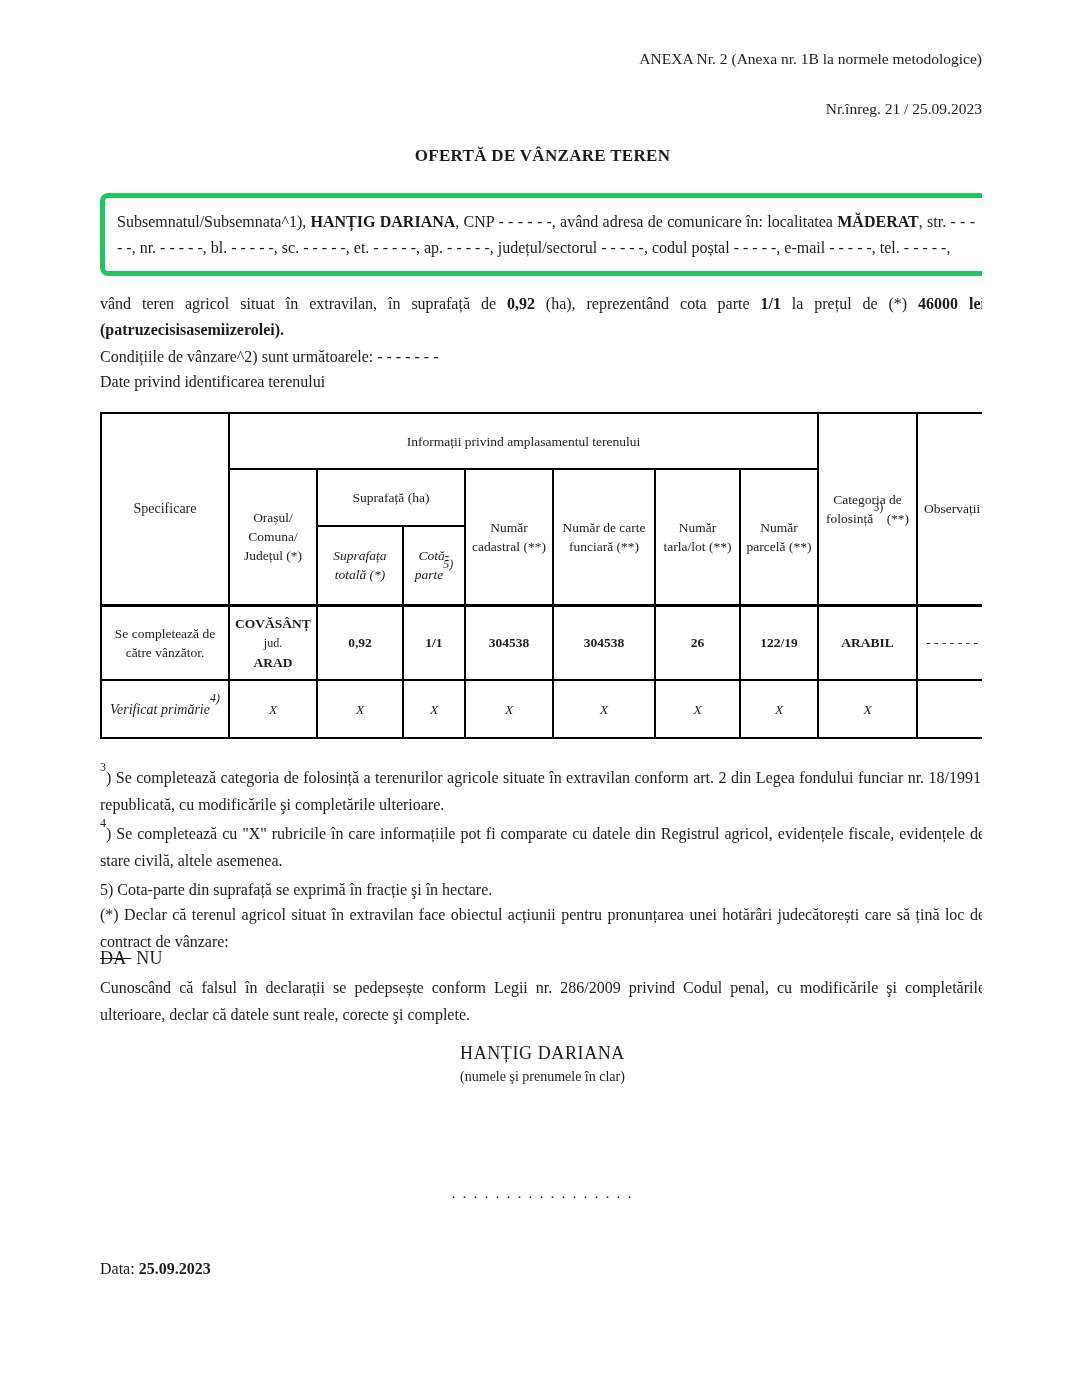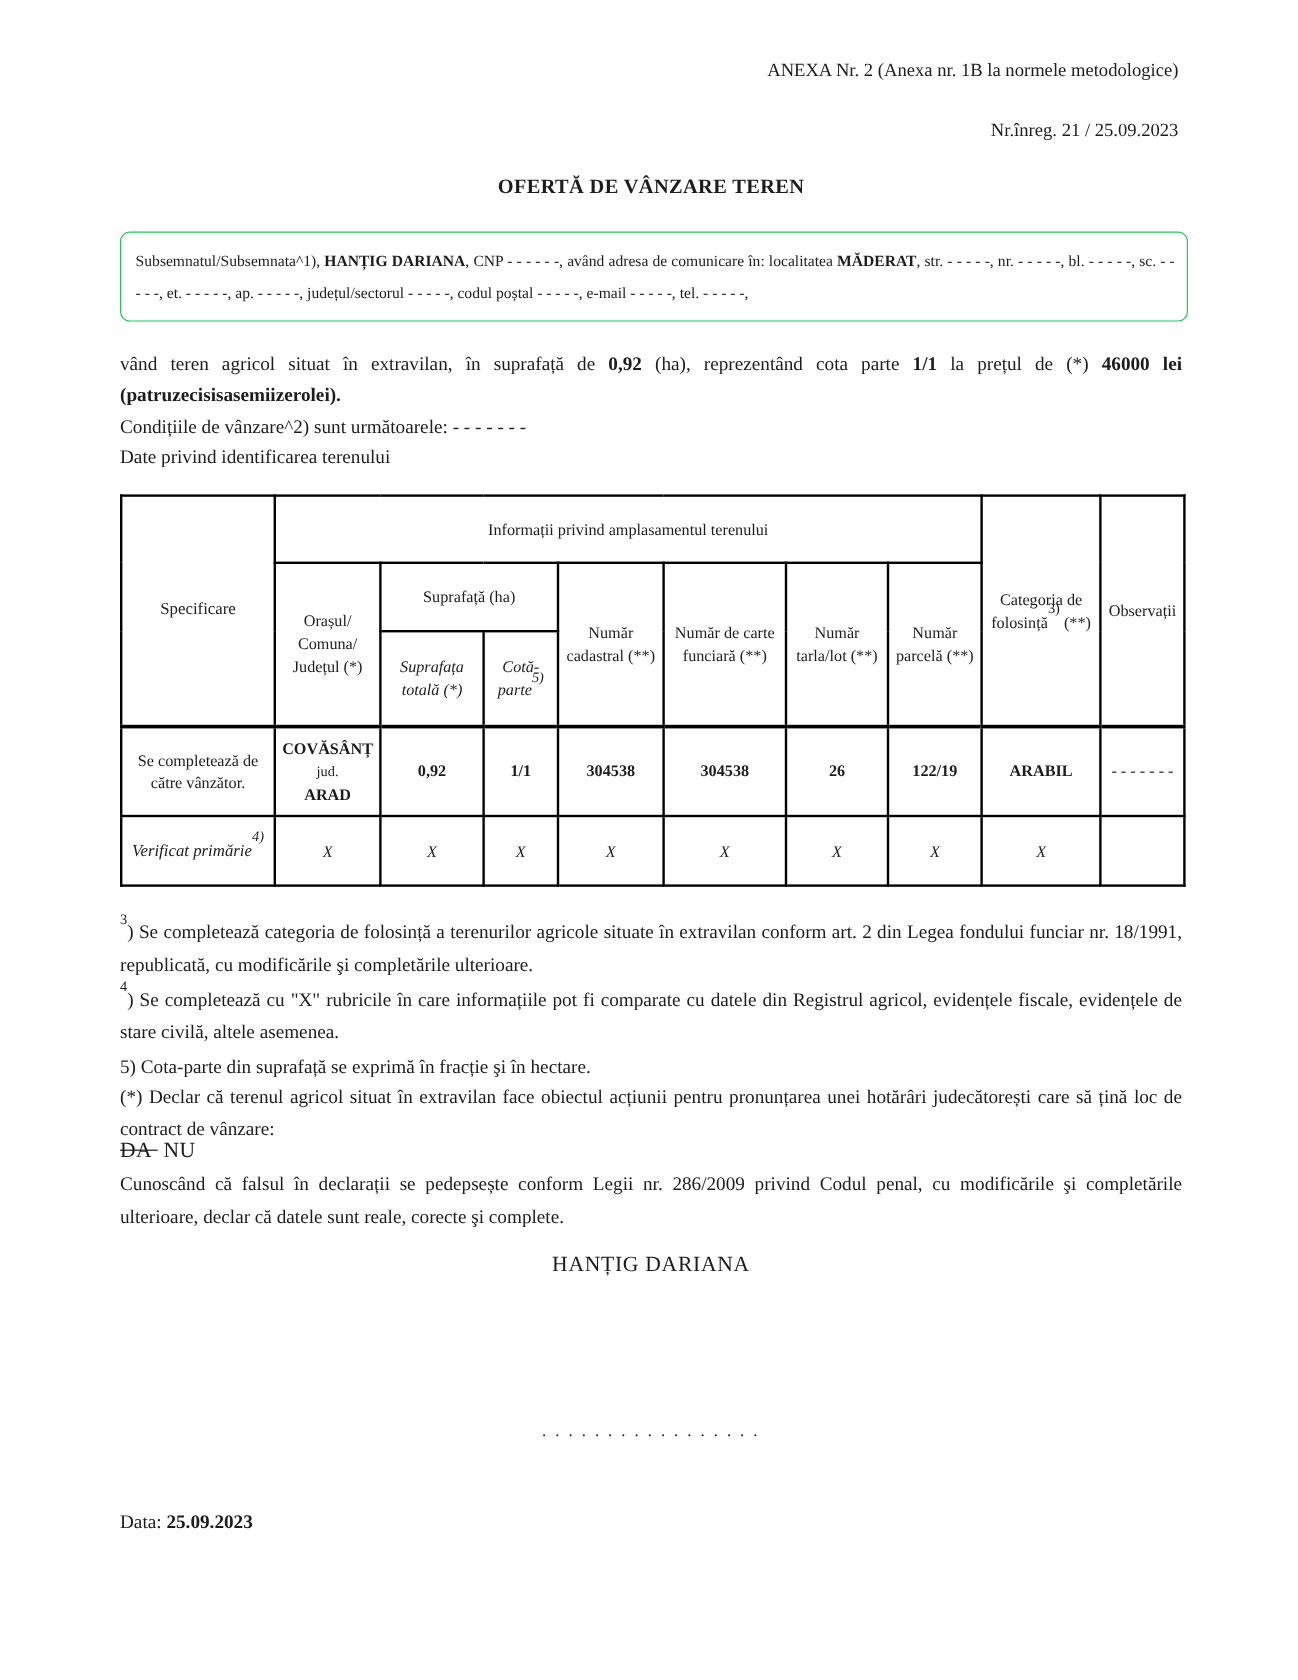--- a/index.html
+++ b/index.html
@@ -1,29 +1,29 @@
 <!DOCTYPE html>
 <html><head>
 <meta charset="utf-8">
 <style>
   html,body{margin:0;padding:0;background:#ffffff;}
   .sheet{
     position:relative;width:1082px;height:1400px;background:#ffffff;
     font-family:"Liberation Serif","DejaVu Serif",serif;color:#1c1c1c;
     overflow:hidden;
   }
-  .clip{position:absolute;left:0;top:0;width:982px;height:1400px;overflow:hidden;padding-left:40px;}
+  .clip{position:absolute;left:0;top:0;width:982px;height:1400px;overflow:hidden;}
   .content{position:absolute;left:100px;top:0;width:885px;}
   .blk{position:absolute;left:0;}
   .right{width:882px;text-align:right;font-size:15.5px;}
   .doc-title{width:885px;text-align:center;font-weight:bold;font-size:17px;letter-spacing:.3px;}
   .intro-box{
-    width:890px;border:1px solid #22c55e;border-radius:8px;
+    width:890px;border:5px solid #22c55e;border-radius:8px;
     padding:11px 10px 11px 12px;box-sizing:border-box;
-    font-size:13px;line-height:25.5px;text-align:justify;
+    font-size:16px;line-height:25.5px;text-align:justify;
   }
   .para{width:885px;font-size:16px;line-height:26px;text-align:justify;}
   .fn{width:885px;font-size:16px;line-height:27px;text-align:justify;}
   sup.fnum{font-size:12px;position:relative;top:-6px;line-height:0;}
   b{font-weight:bold;}
   .strike{font-weight:bold;text-decoration:line-through;}
   .danu{font-size:18px;font-weight:normal;letter-spacing:.3px;}
 
   table.land{border-collapse:collapse;table-layout:fixed;width:886px;}
   table.land td{
@@ -155,20 +155,21 @@
       <div class="blk fn" style="top:876px;">5) Cota-parte din suprafață se exprimă în fracție şi în hectare.</div>
 
       <div class="blk fn" style="top:901px;">(*) Declar că terenul agricol situat în extravilan face obiectul acțiunii pentru pronunțarea unei hotărâri judecătorești care să țină loc de contract de vânzare:</div>
       <div class="blk" style="top:948px;">
         <span class="strike danu">DA&nbsp;</span><span class="danu"> NU</span>
       </div>
       <div class="blk fn" style="top:974px;">Cunoscând că falsul în declarații se pedepsește conform Legii nr. 286/2009 privind Codul penal, cu modificările şi completările ulterioare, declar că datele sunt reale, corecte şi complete.</div>
 
       <div class="blk sig" style="top:1041px;">
         <div class="sig-l2">HANȚIG DARIANA</div>
+        <div class="sig-l3">(numele şi prenumele în clar)</div>
       </div>
 
       <div class="blk dots" style="top:1186px;">. . . . . . . . . . . . . . . . .</div>
 
       <div class="blk footer-date" style="top:1260px;">
         <span>Data: </span><b>25.09.2023</b>
       </div>
 
     </div>
   </div>

